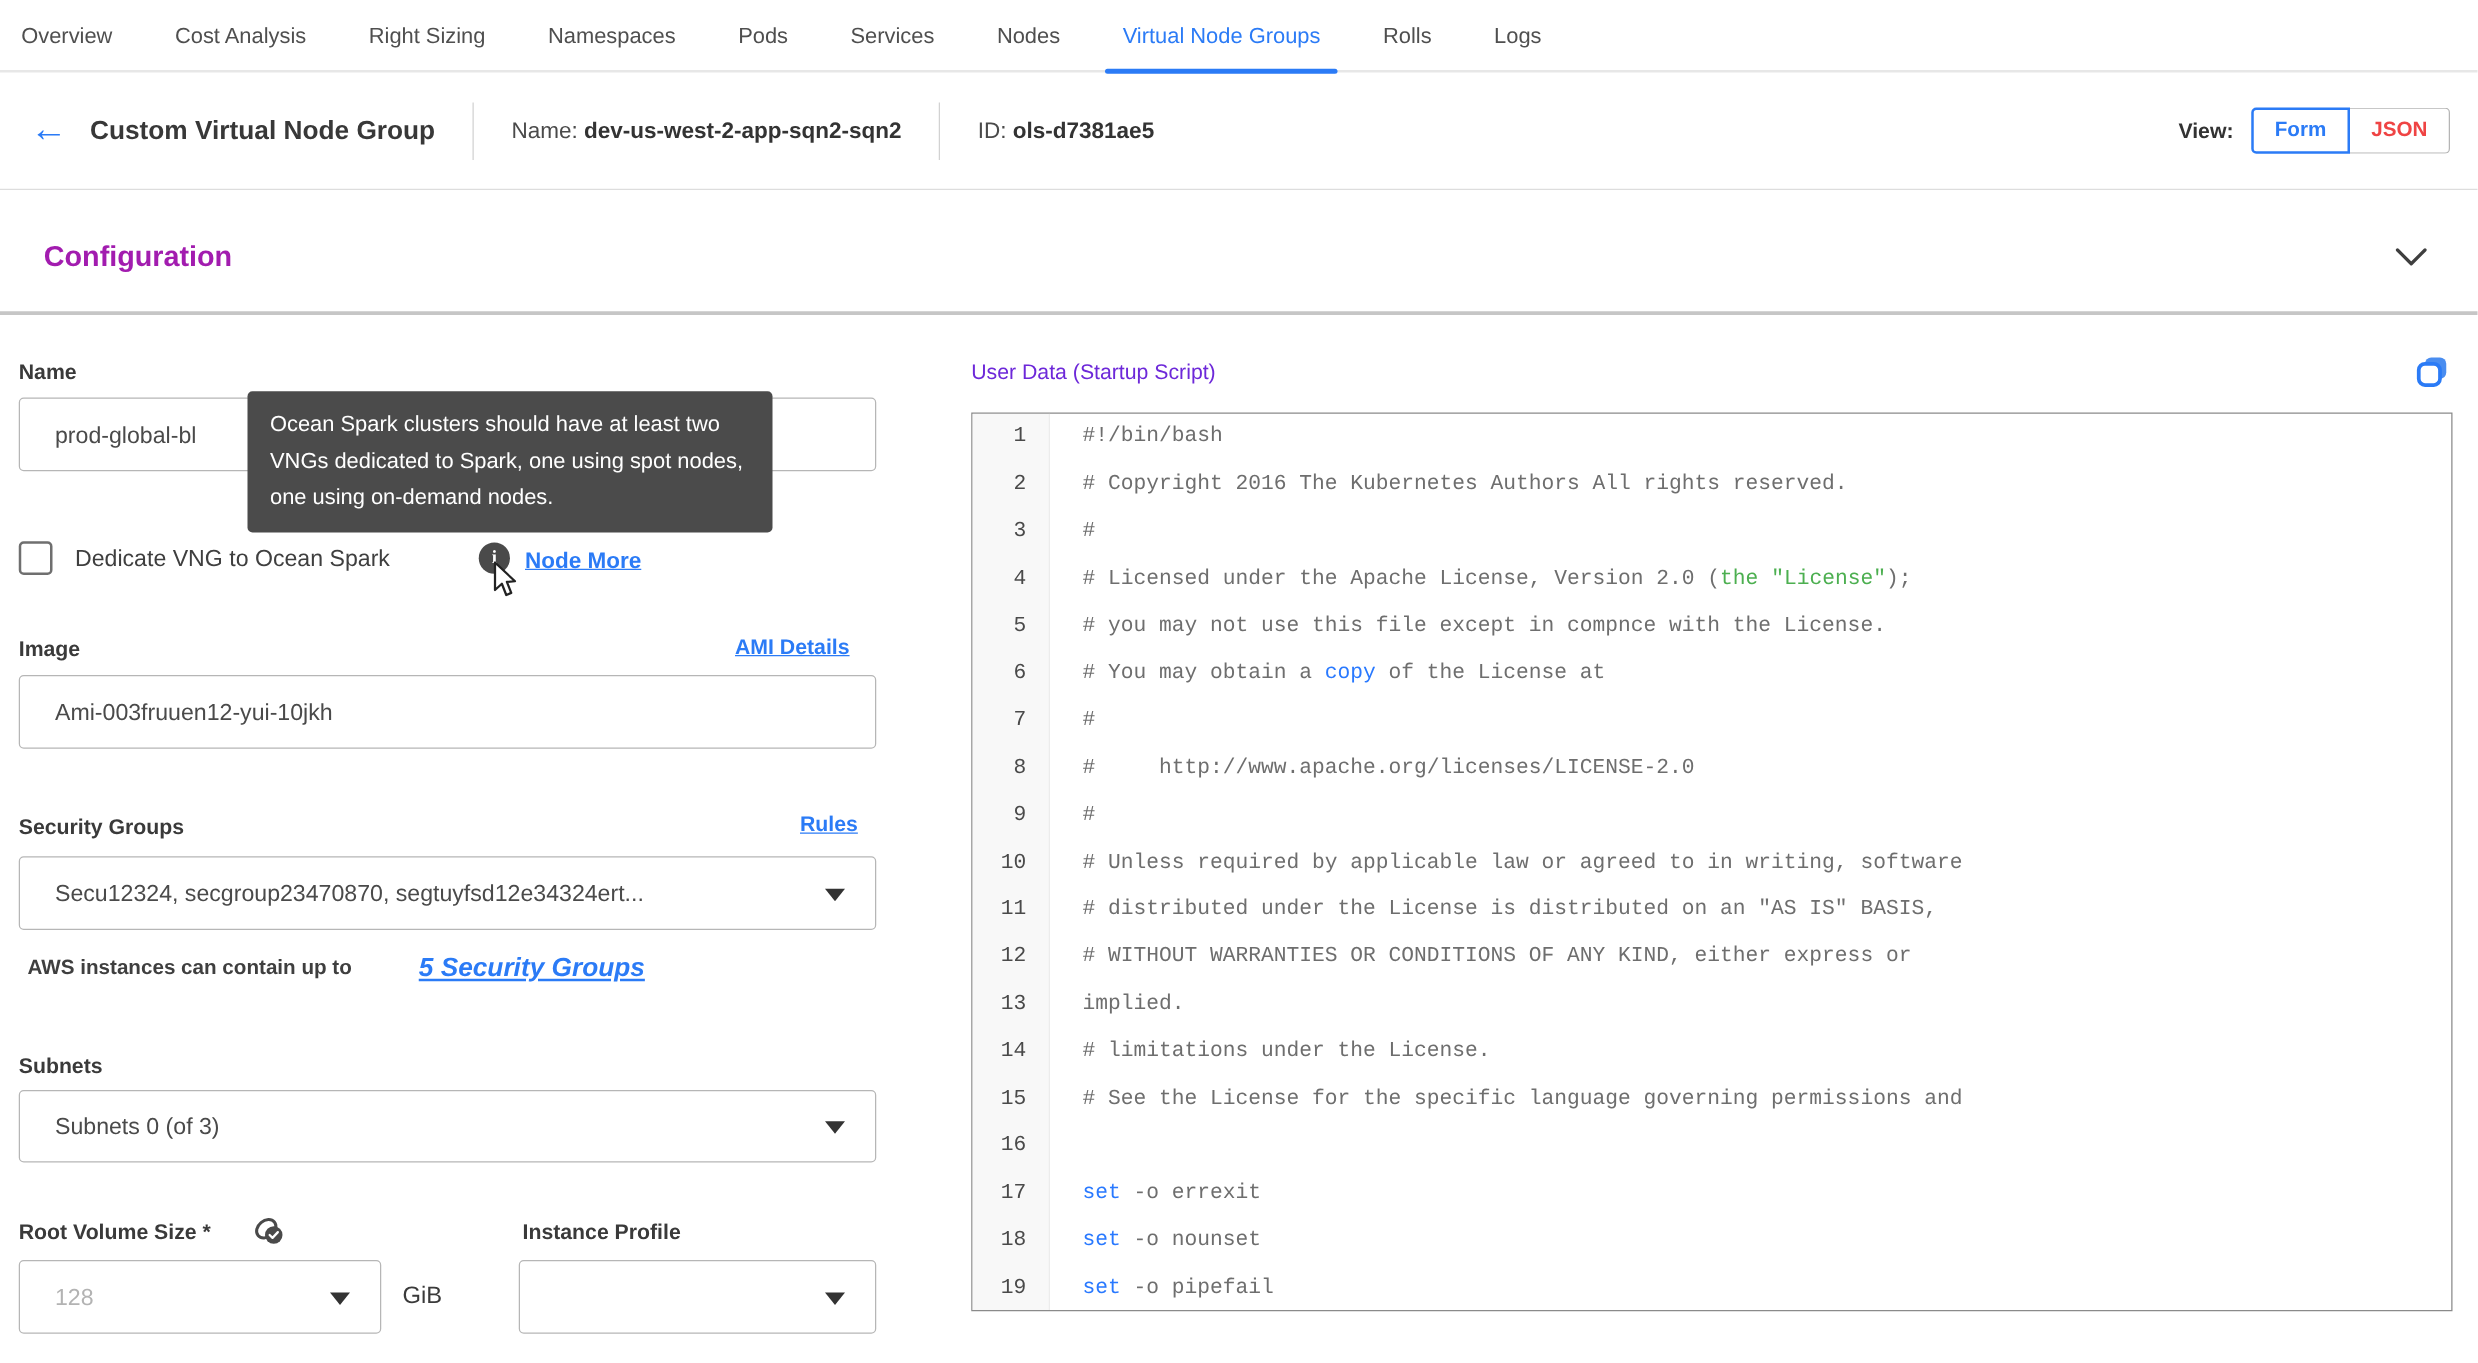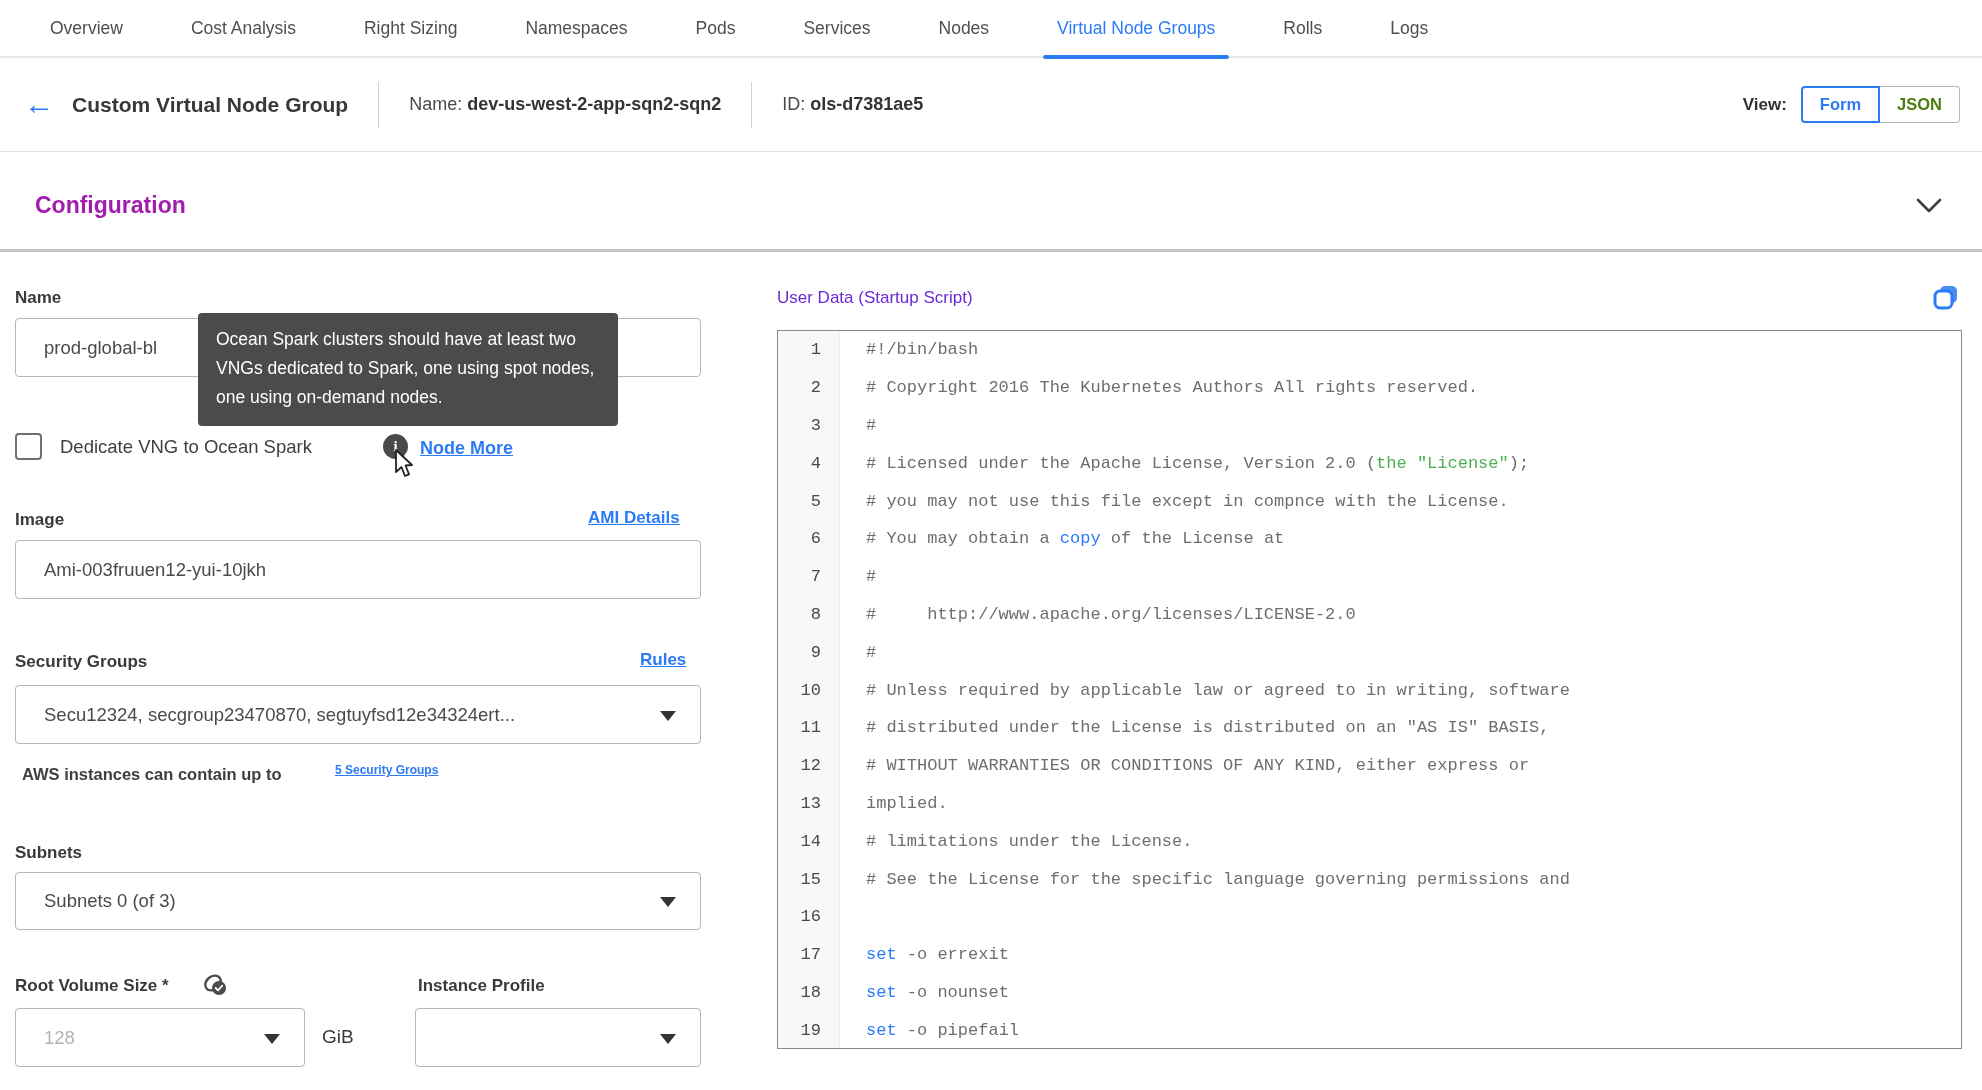--- a/index.html
+++ b/index.html
@@ -2,42 +2,42 @@
 <html><head>
 <meta charset="utf-8">
 <style>
   * { margin:0; padding:0; box-sizing:border-box; }
   html,body { width:1982px; height:1090px; background:#fff; overflow:hidden;
               font-family:"Liberation Sans", sans-serif; color:#3a3a3a; }
 
   
   .topnav { position:absolute; left:0; top:0; width:1982px; height:58px;
             border-bottom:2px solid #e7e7e7; display:flex; align-items:center;
-            padding-left:50px; gap:68px; }
+            padding-left:17px; gap:50px; }
   .tab { position:relative; height:58px; display:flex; align-items:center;
          font-size:17.5px; font-weight:500; color:#4f4f4f; cursor:pointer; white-space:nowrap; }
   .tab.active { color:#2b7bf6; }
   .tab.active::after { content:""; position:absolute; left:-14px; right:-14px; bottom:-2px;
                        height:4px; background:#2b7bf6; border-radius:2px; }
 
   
   .pagehead { position:absolute; left:0; top:58px; width:1982px; height:94px;
               border-bottom:1px solid #ddd; display:flex; align-items:center; padding:0 22px 0 24px; }
   .back-arrow { width:34px; height:30px; color:#2b7bf6; font-size:30px; font-weight:bold;
                 line-height:28px; cursor:pointer; }
   .pagehead h1 { font-size:21px; font-weight:bold; color:#383838; margin-left:14px; white-space:nowrap; }
   .vdiv { width:1px; height:46px; background:#d2d2d2; margin:0 30px; }
   .meta { font-size:18px; color:#4a4a4a; white-space:nowrap; }
   .meta b { color:#333; font-weight:bold; }
   .spacer { flex:1; }
   .view-label { font-size:17px; font-weight:bold; color:#333; margin-right:14px; }
   .seg-btn { height:37px; padding:0 17px; font-size:16.5px; font-weight:bold; background:#fff;
              display:flex; align-items:center; cursor:pointer; }
   .seg-btn.on  { color:#2b7bf6; border:2px solid #2b7bf6; border-radius:4px 0 0 4px; z-index:1; }
-  .seg-btn.off { color:#4d7c0f; border:1px solid #b5b5b5; border-left:none; border-radius:0 4px 4px 0; }
+  .seg-btn.off { color:#ef4444; border:1px solid #b5b5b5; border-left:none; border-radius:0 4px 4px 0; }
   .seg-wrap { display:flex; }
 
   
   .config-bar { position:absolute; left:0; top:152px; width:1982px; height:100px;
                 border-bottom:3px solid #c6c6c6; display:flex; align-items:center;
                 padding:10px 40px 0 35px; }
   .config-bar h2 { font-size:23px; font-weight:600; color:#a21caf; }
   .chev { margin-left:auto; cursor:pointer; }
 
   
@@ -150,21 +150,21 @@
   <span>Ami-003fruuen12-yui-10jkh</span>
 </div>
 
 <div class="lbl" style="left:15px; top:652px;">Security Groups</div>
 <a class="link" style="left:640px; top:650px;">Rules</a>
 <div class="sel" style="left:15px; top:685px; width:686px; height:59px;">
   <span>Secu12324, secgroup23470870, segtuyfsd12e34324ert...</span>
   <span class="caret"></span>
 </div>
 <div class="helper">AWS instances can contain up to</div>
-<a class="link" style="left:335px; top:763px; font-size:12px;">5 Security Groups</a>
+<a class="link" style="left:335px; top:763px; font-size:21px;font-style:italic;">5 Security Groups</a>
 
 <div class="lbl" style="left:15px; top:843px;">Subnets</div>
 <div class="sel" style="left:15px; top:872px; width:686px; height:58px;">
   <span>Subnets 0 (of 3)</span>
   <span class="caret"></span>
 </div>
 
 <div class="lbl" style="left:15px; top:976px;">Root Volume Size *</div>
 <svg style="position:absolute; left:200px; top:970px;" width="30" height="30" viewBox="0 0 30 30">
   <ellipse cx="13" cy="13" rx="8.5" ry="6.5" transform="rotate(-40 13 13)" fill="none" stroke="#4a4a4a" stroke-width="2.4"></ellipse>

